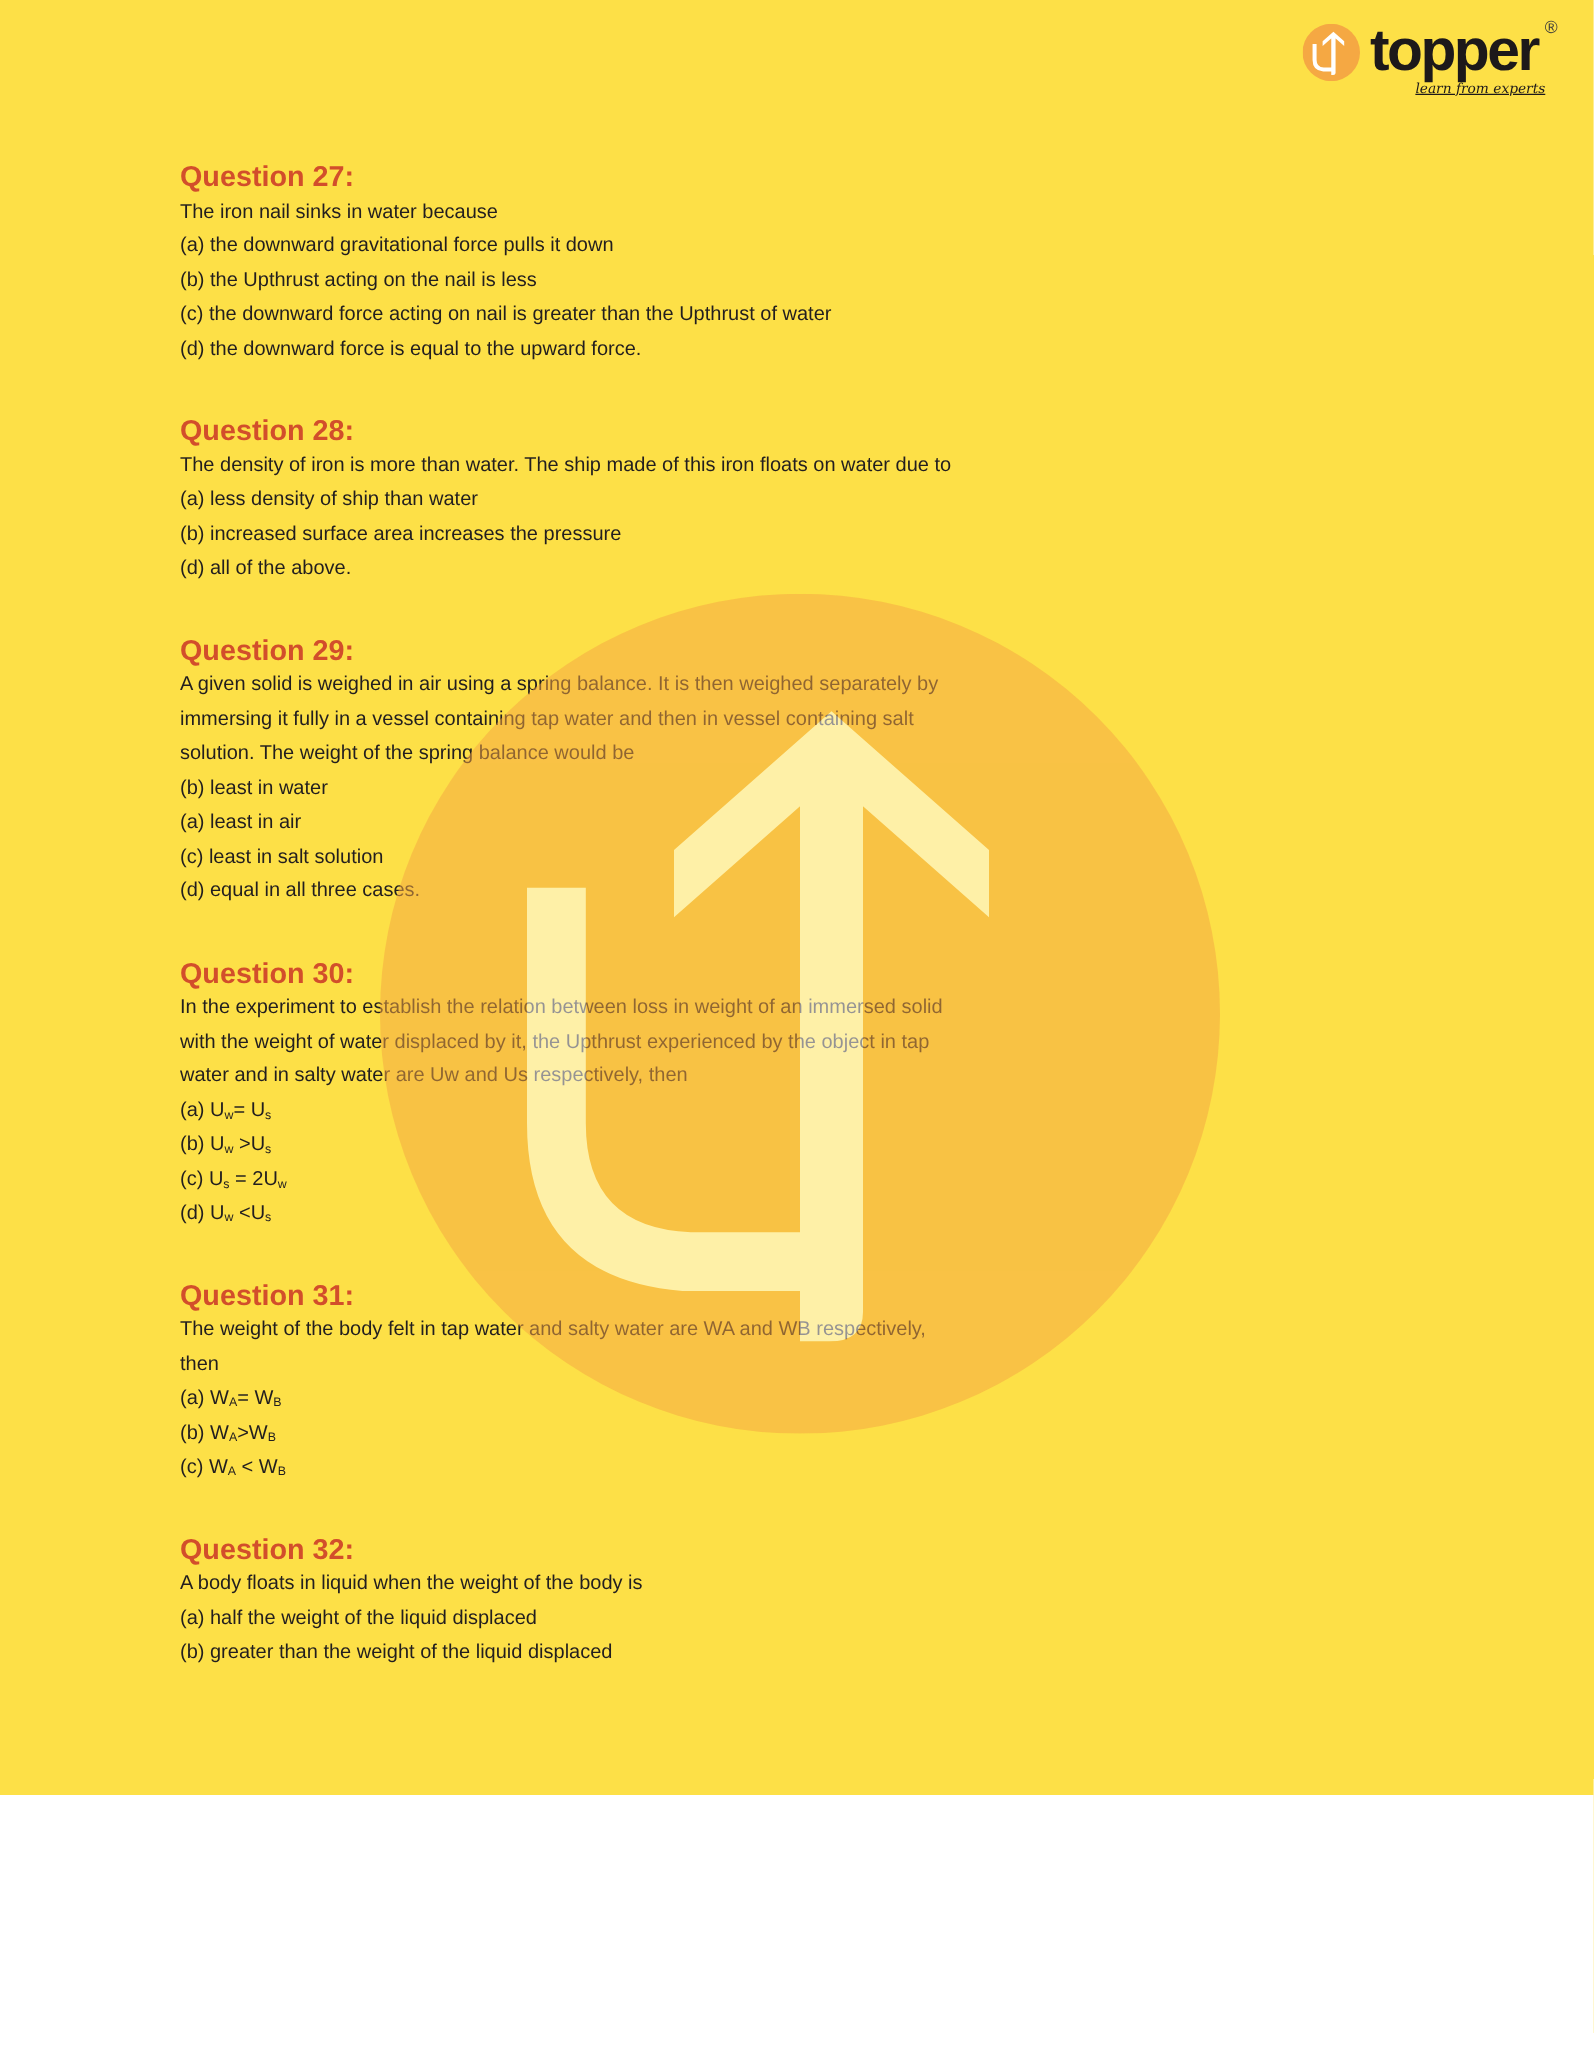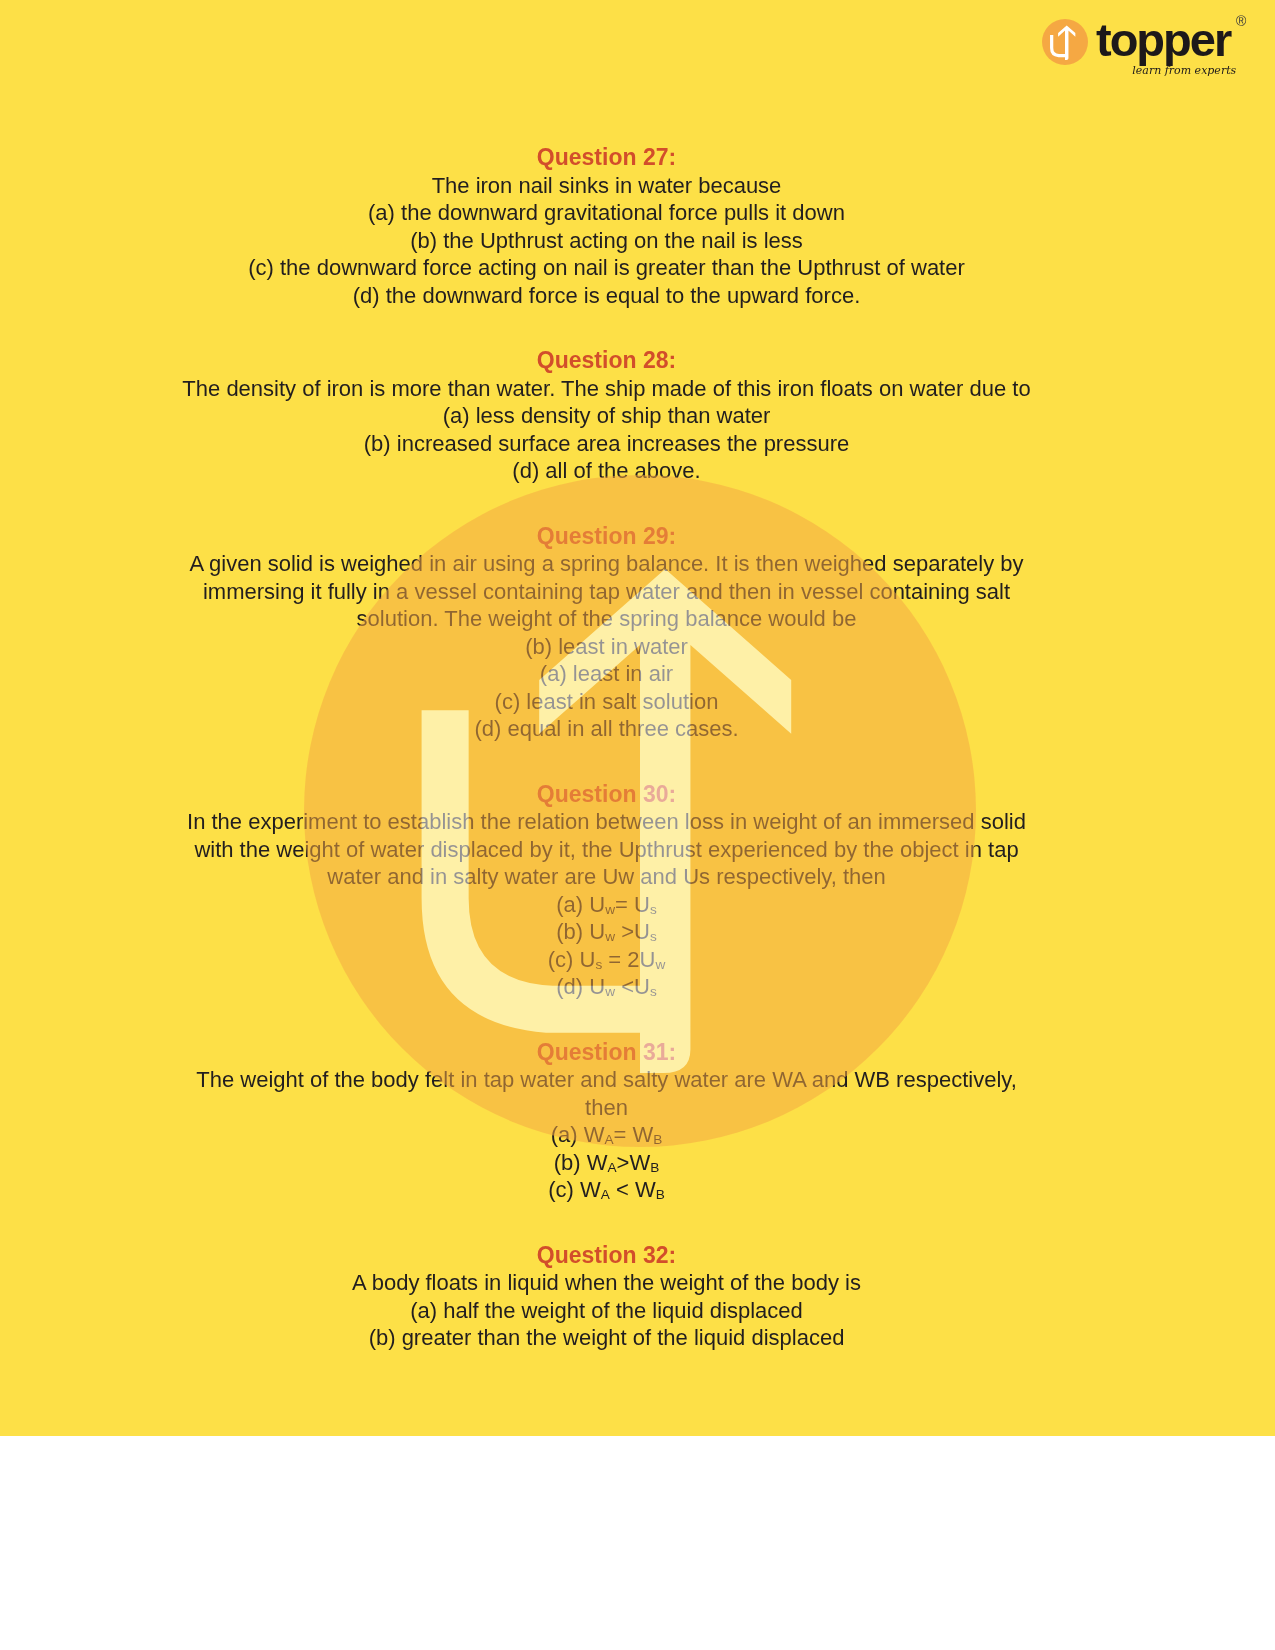--- a/index.html
+++ b/index.html
@@ -40,50 +40,50 @@
   }
   .brand-tagline {
     position: absolute;
     right: -6px;
     top: 50px;
     font-size: 11px;
     font-style: italic;
     font-family: "DejaVu Serif", serif;
     color: #1D191A;
     white-space: nowrap;
+    text-decoration: underline;
   }
 
   
   .watermark {
     position: absolute;
     left: 304px;
     top: 475px;
     width: 672px;
     height: 672px;
     z-index: 5;
     pointer-events: none;
   }
 
   
   .content {
     position: absolute;
     left: 144px;
-    top: 144px;
+    top: 128px;
     width: 925px;
     z-index: 1;
-    text-align: center;
   }
   .q-block { margin-bottom: 38px; }
   .q-heading {
     font-size: 23px;
     font-weight: bold;
     color: #D24E2B;
     line-height: 27.5px;
   }
-  .q-body { font-size: 22px; line-height: 27.5px; }
+  .q-body { font-size: 16px; line-height: 27.5px; }
   .q-line { white-space: nowrap; }
   .q-line sub {
     font-size: 62%;
     line-height: 0;
     vertical-align: baseline;
     position: relative;
     top: 2px;
   }
 </style>
 </head>

